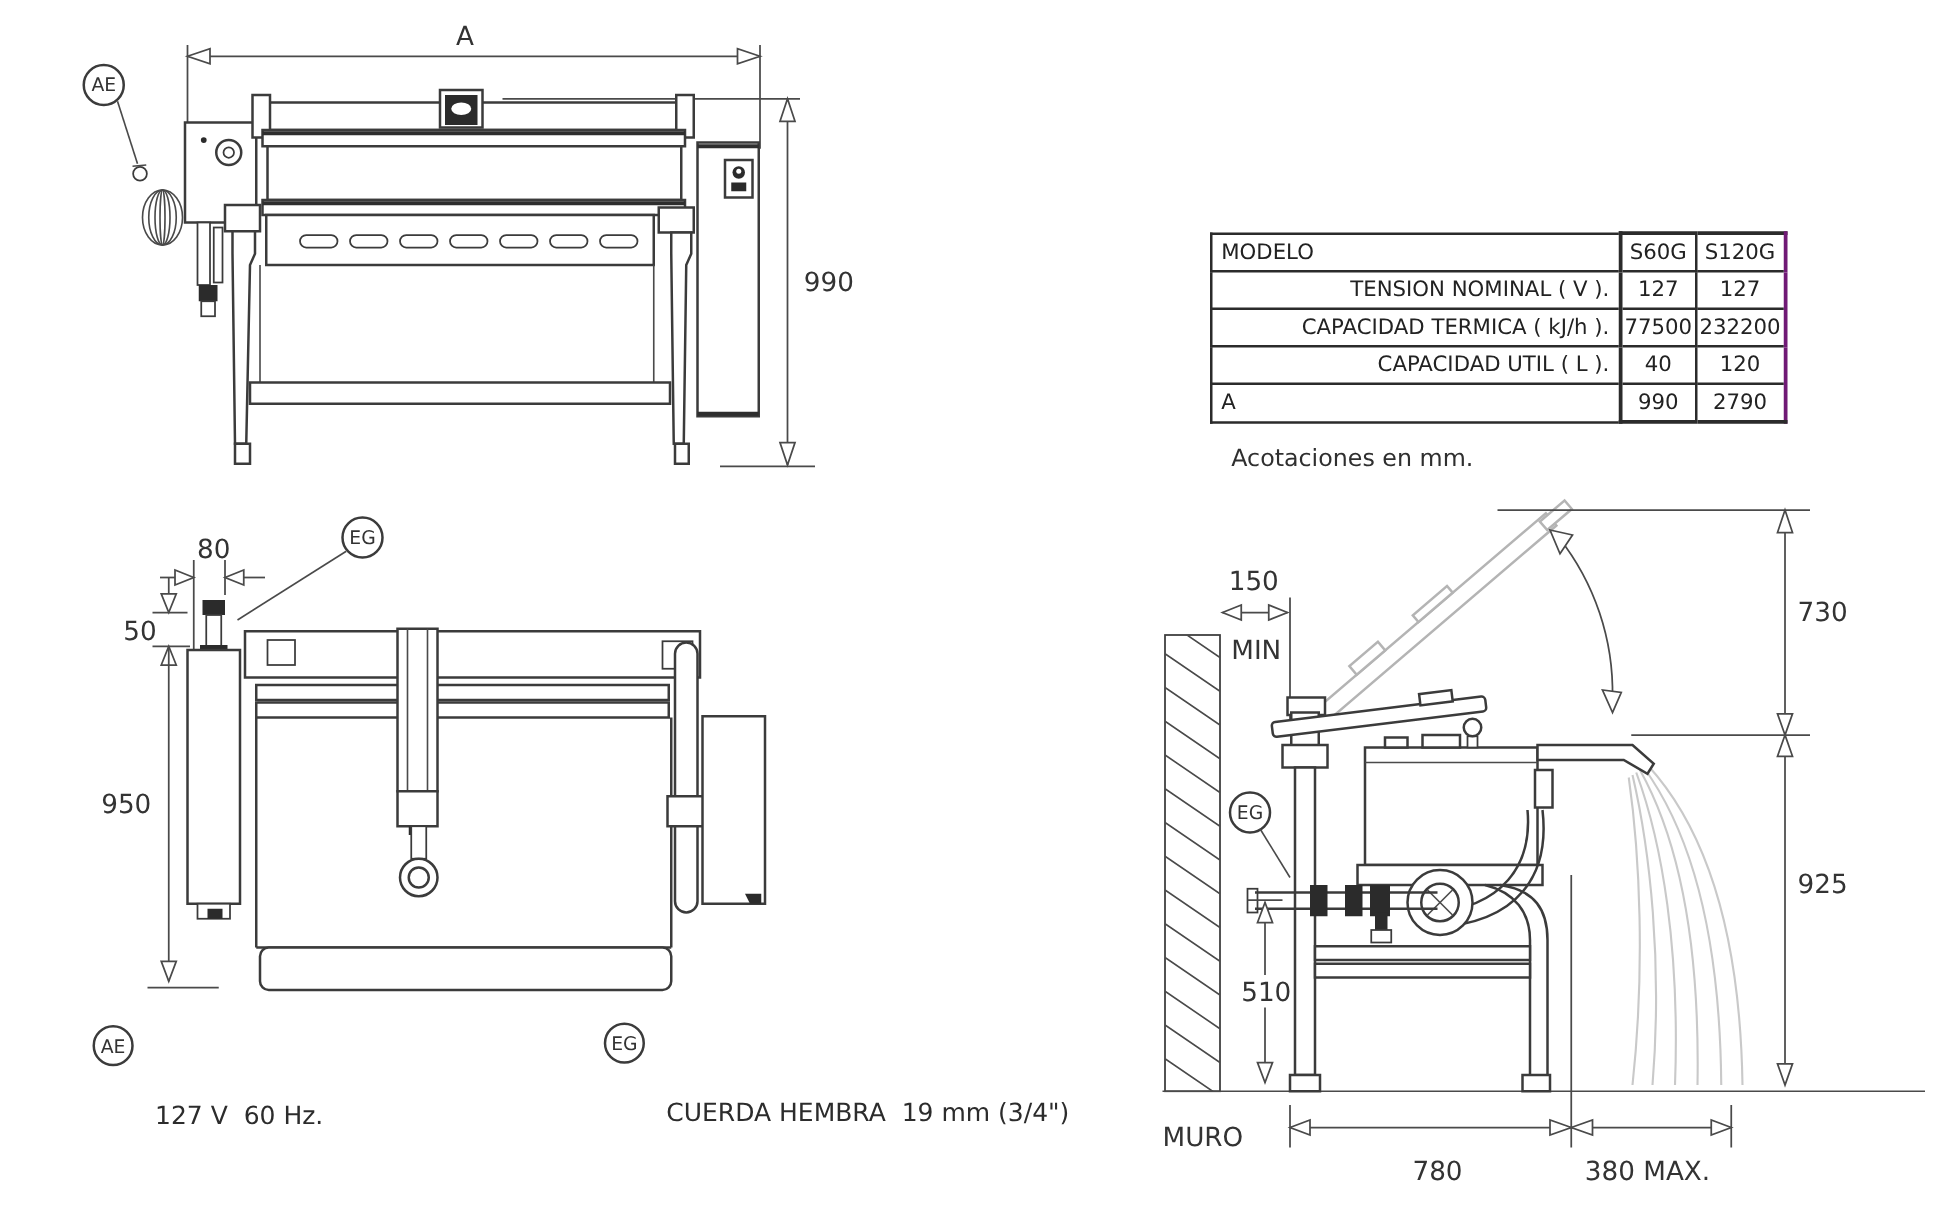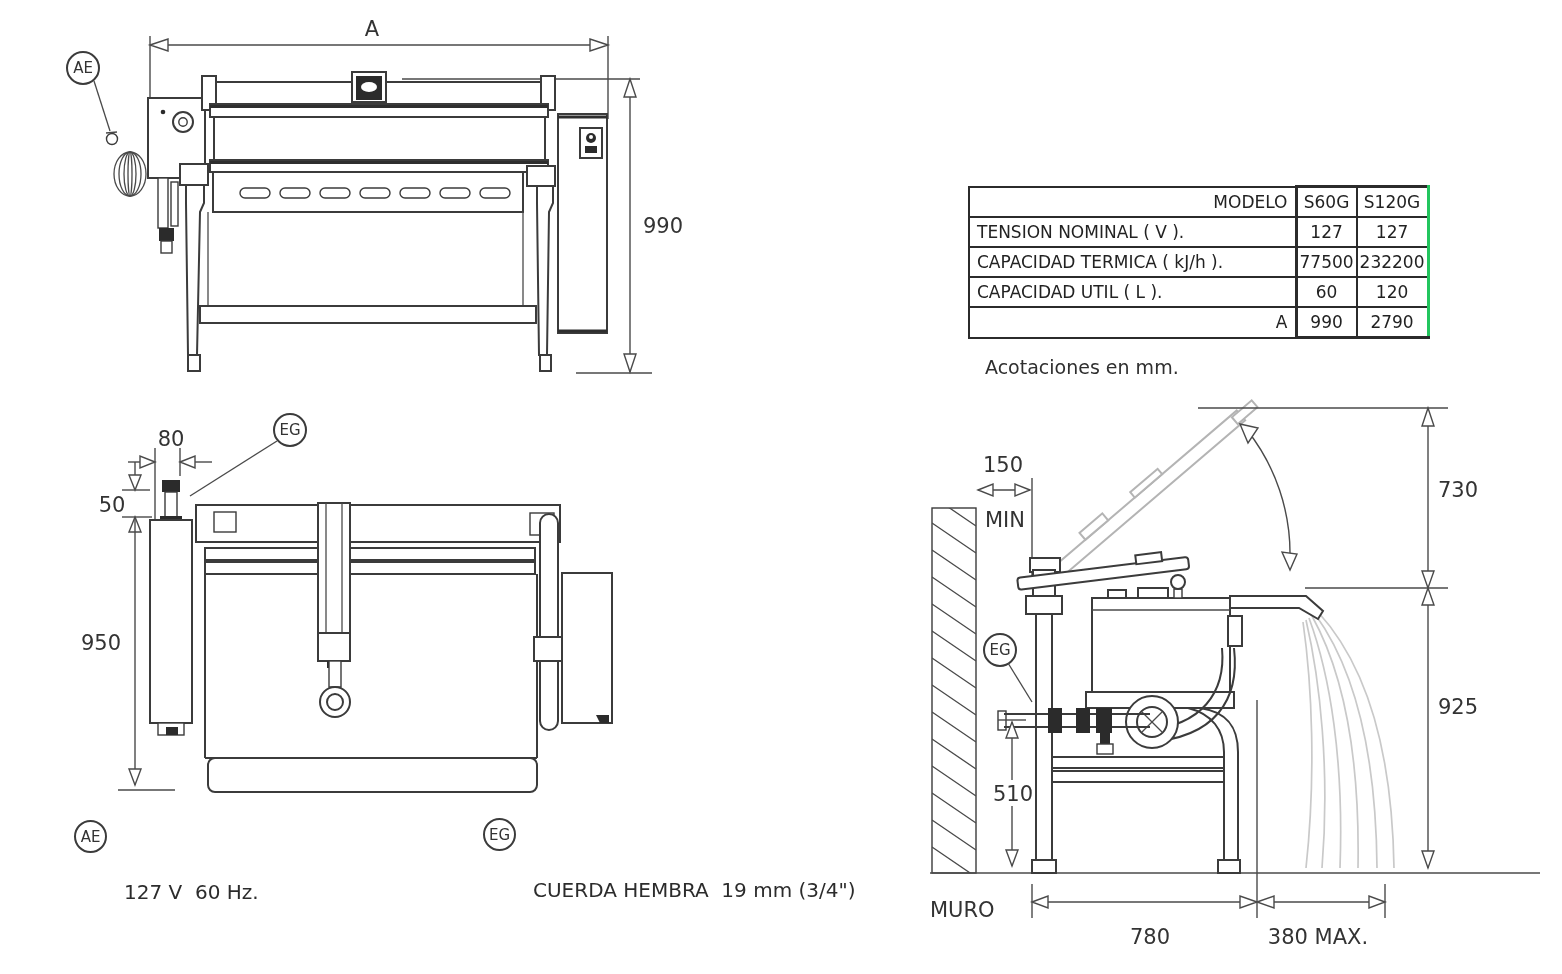--- a/index.html
+++ b/index.html
@@ -16,25 +16,25 @@
   .ah{fill:#fff;stroke:#4a4a4a;stroke-width:1.4;stroke-linejoin:miter;}
   .ghostf{fill:#fff;stroke:#b4b4b4;stroke-width:2;}
   .pour{fill:none;stroke:#c9c9c9;stroke-width:1.7;}
   text.dimtxt{font:21px "DejaVu Sans",sans-serif;fill:#333;}
   text.calltxt{font:15px "DejaVu Sans",sans-serif;fill:#333;}
   
   .spec{position:absolute;left:968px;top:185px;border-collapse:collapse;table-layout:fixed;
         background:#fff;}
   .spec td{border:2px solid #2b2b2b;height:28px;font:17px "DejaVu Sans",sans-serif;
            color:#222;padding:0 7px;white-space:nowrap;overflow:hidden;}
-  .spec td.lbl{text-align:left;}
-  .spec td.ctr{text-align:right;}
+  .spec td.lbl{text-align:right;}
+  .spec td.ctr{text-align:left;}
   .spec td.v{text-align:center;padding:0 2px;}
   .spec td.v1{border-left:3px solid #2b2b2b;}
-  .spec td.v2{border-right:3px solid #22c55e;}
+  .spec td.v2{border-right:3px solid #701a75;}
   .spec tr:first-child td.v{border-top:3px solid #2b2b2b;}
   .spec tr:last-child td.v{border-bottom:3px solid #2b2b2b;}
   .caption{position:absolute;left:985px;top:356px;font:19px "DejaVu Sans",sans-serif;color:#2f2f2f;}
   
   .note{position:absolute;display:flex;gap:17px;align-items:flex-start;}
   .sym{width:33px;height:33px;border:2.5px solid #3b3b3b;border-radius:50%;flex:none;
        display:flex;align-items:center;justify-content:center;
        font:15px "DejaVu Sans",sans-serif;color:#333;background:#fff;box-sizing:border-box;}
   .ntext{font:20px/29px "DejaVu Sans",sans-serif;color:#2c2c2c;white-space:pre;}
 </style>
@@ -362,21 +362,21 @@
       <td class="v v1">127</td>
       <td class="v v2">127</td>
     </tr>
     <tr>
       <td class="lbl">CAPACIDAD TERMICA  ( kJ/h ).</td>
       <td class="v v1">77500</td>
       <td class="v v2">232200</td>
     </tr>
     <tr>
       <td class="lbl">CAPACIDAD UTIL  ( L ).</td>
-      <td class="v v1">60</td>
+      <td class="v v1">40</td>
       <td class="v v2">120</td>
     </tr>
     <tr>
       <td class="ctr">A</td>
       <td class="v v1">990</td>
       <td class="v v2">2790</td>
     </tr>
   </tbody>
     </table>
   <div class="caption">Acotaciones en mm.</div>

